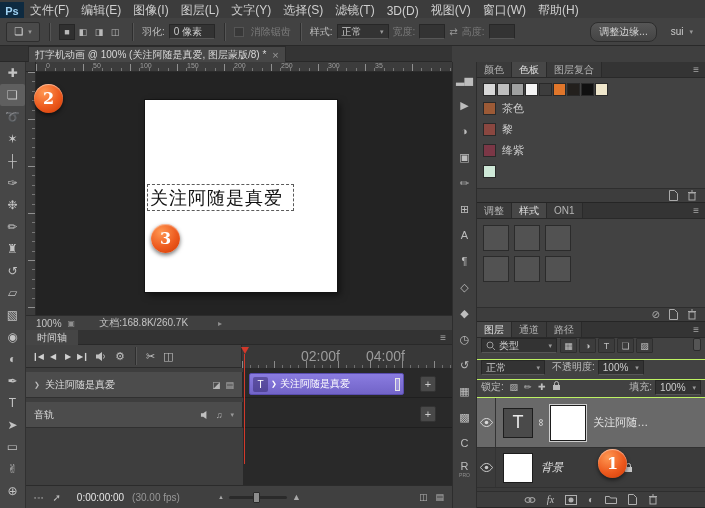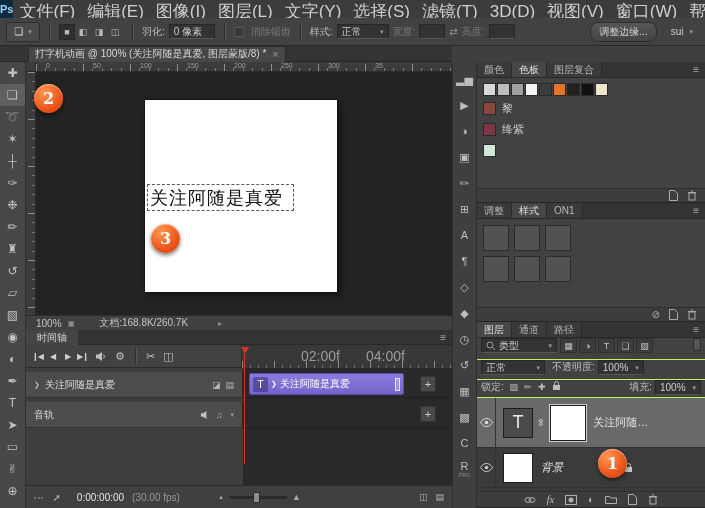--- a/index.html
+++ b/index.html
@@ -9,40 +9,40 @@
   .abs{position:absolute}
   .flex{display:flex;align-items:center}
   .spacer{flex:1}
   .sep{width:1px;height:18px;background:#2e2e2e;margin:0 5px;box-shadow:1px 0 0 #555}
   .ibox{display:inline-flex;align-items:center;background:#333;border:1px solid #272727;
         border-bottom-color:#565656;height:15px;font-size:10px;color:#ccc;padding:0 4px;border-radius:1px}
   .caret{font-size:7px;color:#999;margin-left:3px}
   .lbl{font-size:10px;color:#bdbdbd;white-space:nowrap}
 
   
-  #menubar{left:0;top:0;width:705px;height:22px;background:#3c3c3c;border-bottom:1px solid #2a2a2a;display:flex;align-items:flex-start}
+  #menubar{left:0;top:0;width:705px;height:22px;background:#3c3c3c;border-bottom:1px solid #2a2a2a;display:flex;align-items:center}
   #ps-logo{width:24px;height:18px;background:#0e2a40;color:#9fd1f2;font-weight:bold;font-size:11px;
            display:inline-flex;align-items:center;justify-content:center}
-  .menu-item{padding:0 6px;font-size:17px;color:#cfcfcf;white-space:nowrap}
+  .menu-item{padding:0 6px;font-size:12px;color:#cfcfcf;white-space:nowrap}
 
   
   #optionsbar{left:0;top:18px;width:705px;height:28px;background:#424242;border-bottom:1px solid #292929;
               display:flex;align-items:center;padding:0 6px;gap:4px}
   #tool-preset{width:34px;height:20px;background:#4a4a4a;border:1px solid #2e2e2e;border-radius:2px;
                display:flex;align-items:center;justify-content:center;gap:2px;color:#ddd}
   .mode-btn{width:16px;height:16px;display:inline-flex;align-items:center;justify-content:center;
             color:#b9b9b9;font-size:9px;border:1px solid transparent}
   .mode-btn.sel{background:#303030;border-color:#262626}
   .dim{color:#7a7a7a}
   #refine-edge{background:linear-gradient(#565656,#444);border:1px solid #2d2d2d;border-radius:8px;
                padding:2px 8px;font-size:10px;color:#d2d2d2}
   .checkbox{width:10px;height:10px;background:#383838;border:1px solid #555;display:inline-block;margin-right:3px}
 
   
-  #tabbar{left:0;top:46px;width:452px;height:16px;background:#343434;border-bottom:1px solid #282828;display:flex;align-items:center}
+  #tabbar{left:0;top:46px;width:452px;height:16px;background:#343434;border-bottom:1px solid #282828;display:flex;align-items:flex-start}
   #doc-tab{margin-left:28px;height:16px;max-width:292px;background:#474747;border:1px solid #2b2b2b;border-bottom:none;
            display:flex;align-items:center;gap:6px;padding:0 6px;font-size:10px;color:#d8d8d8;white-space:nowrap;overflow:hidden}
   #doc-tab .close{color:#9a9a9a;font-size:11px}
 
   
   #toolbar{left:0;top:62px;width:26px;height:446px;background:#474747;border-right:1px solid #313131}
   .tool{width:25px;height:22px;display:flex;align-items:center;justify-content:center;font-size:12px;color:#c3c3c3}
   .tool.sel{background:#5f5f5f;border-radius:2px}
 
   
@@ -384,20 +384,24 @@
       <span class="sw" style="background: rgb(159, 160, 160);"></span>
       <span class="sw" style="background: rgb(244, 244, 244);"></span>
       <span class="sw" style="background: rgb(61, 61, 61);"></span>
       <span class="sw" style="background: rgb(224, 118, 43);"></span>
       <span class="sw" style="background: rgb(35, 32, 29);"></span>
       <span class="sw" style="background: rgb(16, 16, 16);"></span>
       <span class="sw" style="background: rgb(239, 230, 203);"></span>
     </div>
   <div id="named-swatches">
       <div class="sw-row">
+        <span class="sw" style="background: rgb(156, 90, 54);"></span>
+        <span class="sw-name">茶色</span>
+      </div>
+      <div class="sw-row">
         <span class="sw" style="background: rgb(138, 71, 64);"></span>
         <span class="sw-name">黎</span>
       </div>
       <div class="sw-row">
         <span class="sw" style="background: rgb(123, 55, 70);"></span>
         <span class="sw-name">绛紫</span>
       </div>
       <div class="sw-row">
         <span class="sw" style="background: rgb(207, 233, 216);"></span>
         <span class="sw-name"></span>

